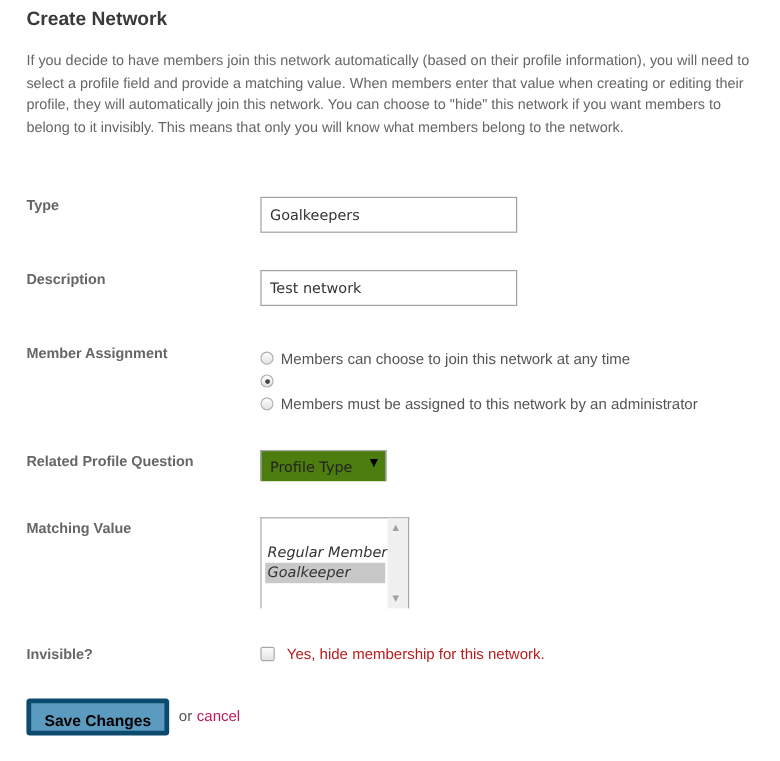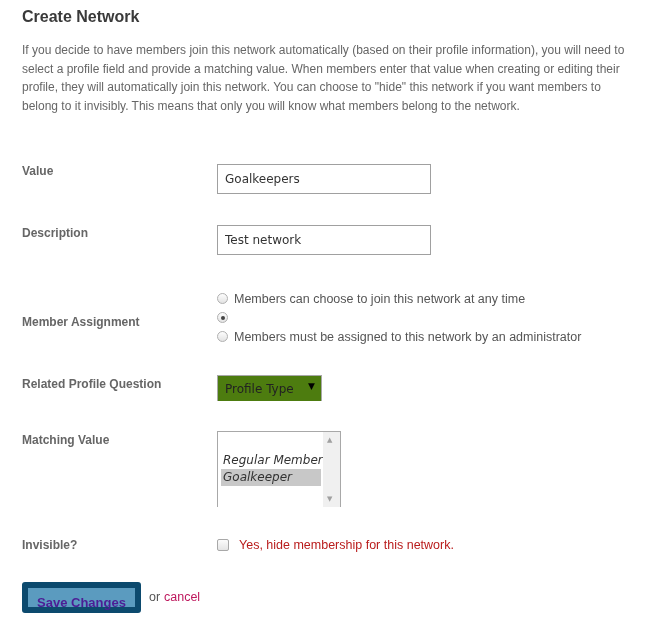--- a/index.html
+++ b/index.html
@@ -29,39 +29,39 @@
     .listbox .opt { height: 17px; line-height: 17px; padding-left: 2px; white-space: nowrap; font-style: italic; }
     .listbox .opt.selected { background: #c8c8c8; }
     .listbox .scrollbar { position: absolute; right: 0; top: 0; width: 17px; height: 100%; background: #f0f0f0; }
     .listbox .sb-up, .listbox .sb-down { position: absolute; left: 4px; font-size: 7px; color: #a0a0a0; }
     .listbox .sb-up { top: 4px; }
     .listbox .sb-down { bottom: 4px; }
     .checkbox-row { position: absolute; left: 217px; top: 538px; display: flex; align-items: center; font-size: 12.5px; color: #b91c1c; }
     .checkbox { width: 12px; height: 12px; box-sizing: border-box; border: 1px solid #a8a8a8; border-radius: 2px;
                 background: linear-gradient(#fbfbfb, #e4e4e4); margin-right: 10px; }
     .save-button { position: absolute; left: 22px; top: 582px; width: 119px; height: 31px; box-sizing: border-box;
-                   background: #5b9bbf; border: 6px solid #0c4a6e; border-radius: 3px; color: #4c1d95;
+                   background: #5b9bbf; border: 4px solid #0c4a6e; border-radius: 3px; color: #000000;
                    font-family: "Liberation Sans", sans-serif; font-size: 13px; font-weight: bold;
                    text-align: center; line-height: 29px; cursor: pointer; }
     .or-text { position: absolute; left: 149px; top: 590px; font-size: 12.5px; color: #555; }
     .cancel-link { position: absolute; left: 164px; top: 590px; font-size: 12.5px; color: #be185d; text-decoration: none; }
   </style>
 </head>
 <body>
 
 <h1 class="title">Create Network</h1>
 <p class="intro">If you decide to have members join this network automatically (based on their profile information), you will need to select a profile field and provide a matching value. When members enter that value when creating or editing their profile, they will automatically join this network. You can choose to "hide" this network if you want members to belong to it invisibly. This means that only you will know what members belong to the network.</p>
 
-<div class="label" style="top:164px;">Value</div>
+<div class="label" style="top:164px;">Type</div>
 <input class="textfield" style="top: 164px;" type="text" value="Goalkeepers">
 
 <div class="label" style="top:226px;">Description</div>
 <input class="textfield" style="top: 225px;" type="text" value="Test network">
 
-<div class="label" style="top:287px;margin-top:28px;">Member Assignment</div>
+<div class="label" style="top:287px;">Member Assignment</div>
 <div class="radio-group">
   <div class="radio-row">
     <span class="radio"></span>
     <span>Members can choose to join this network at any time</span>
   </div>
   <div class="radio-row">
     <span class="radio checked"></span>
   </div>
   <div class="radio-row">
     <span class="radio"></span>

